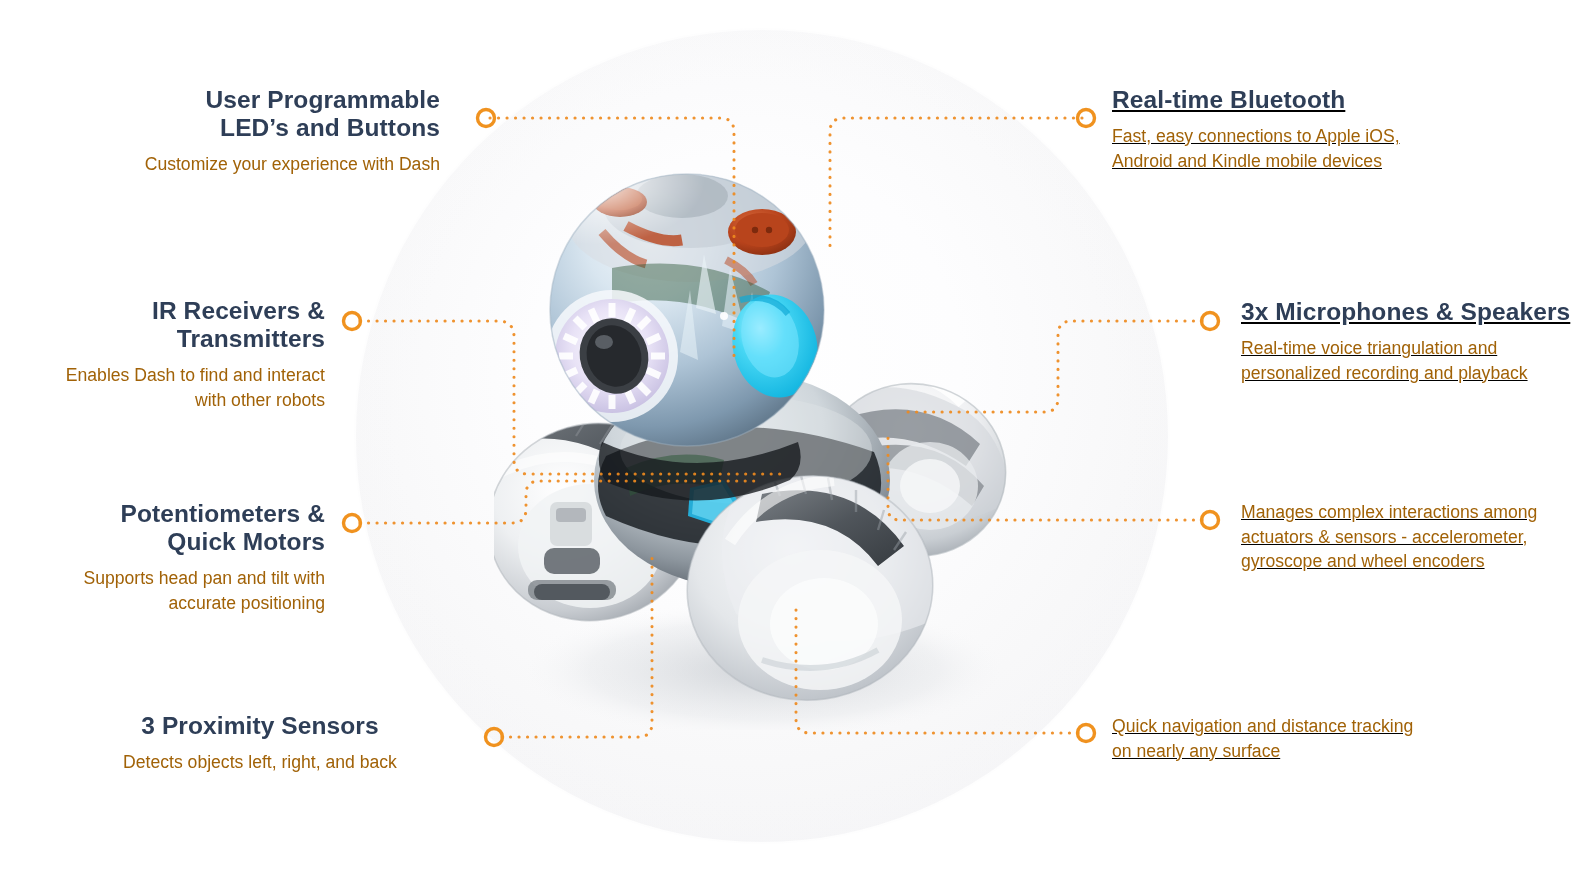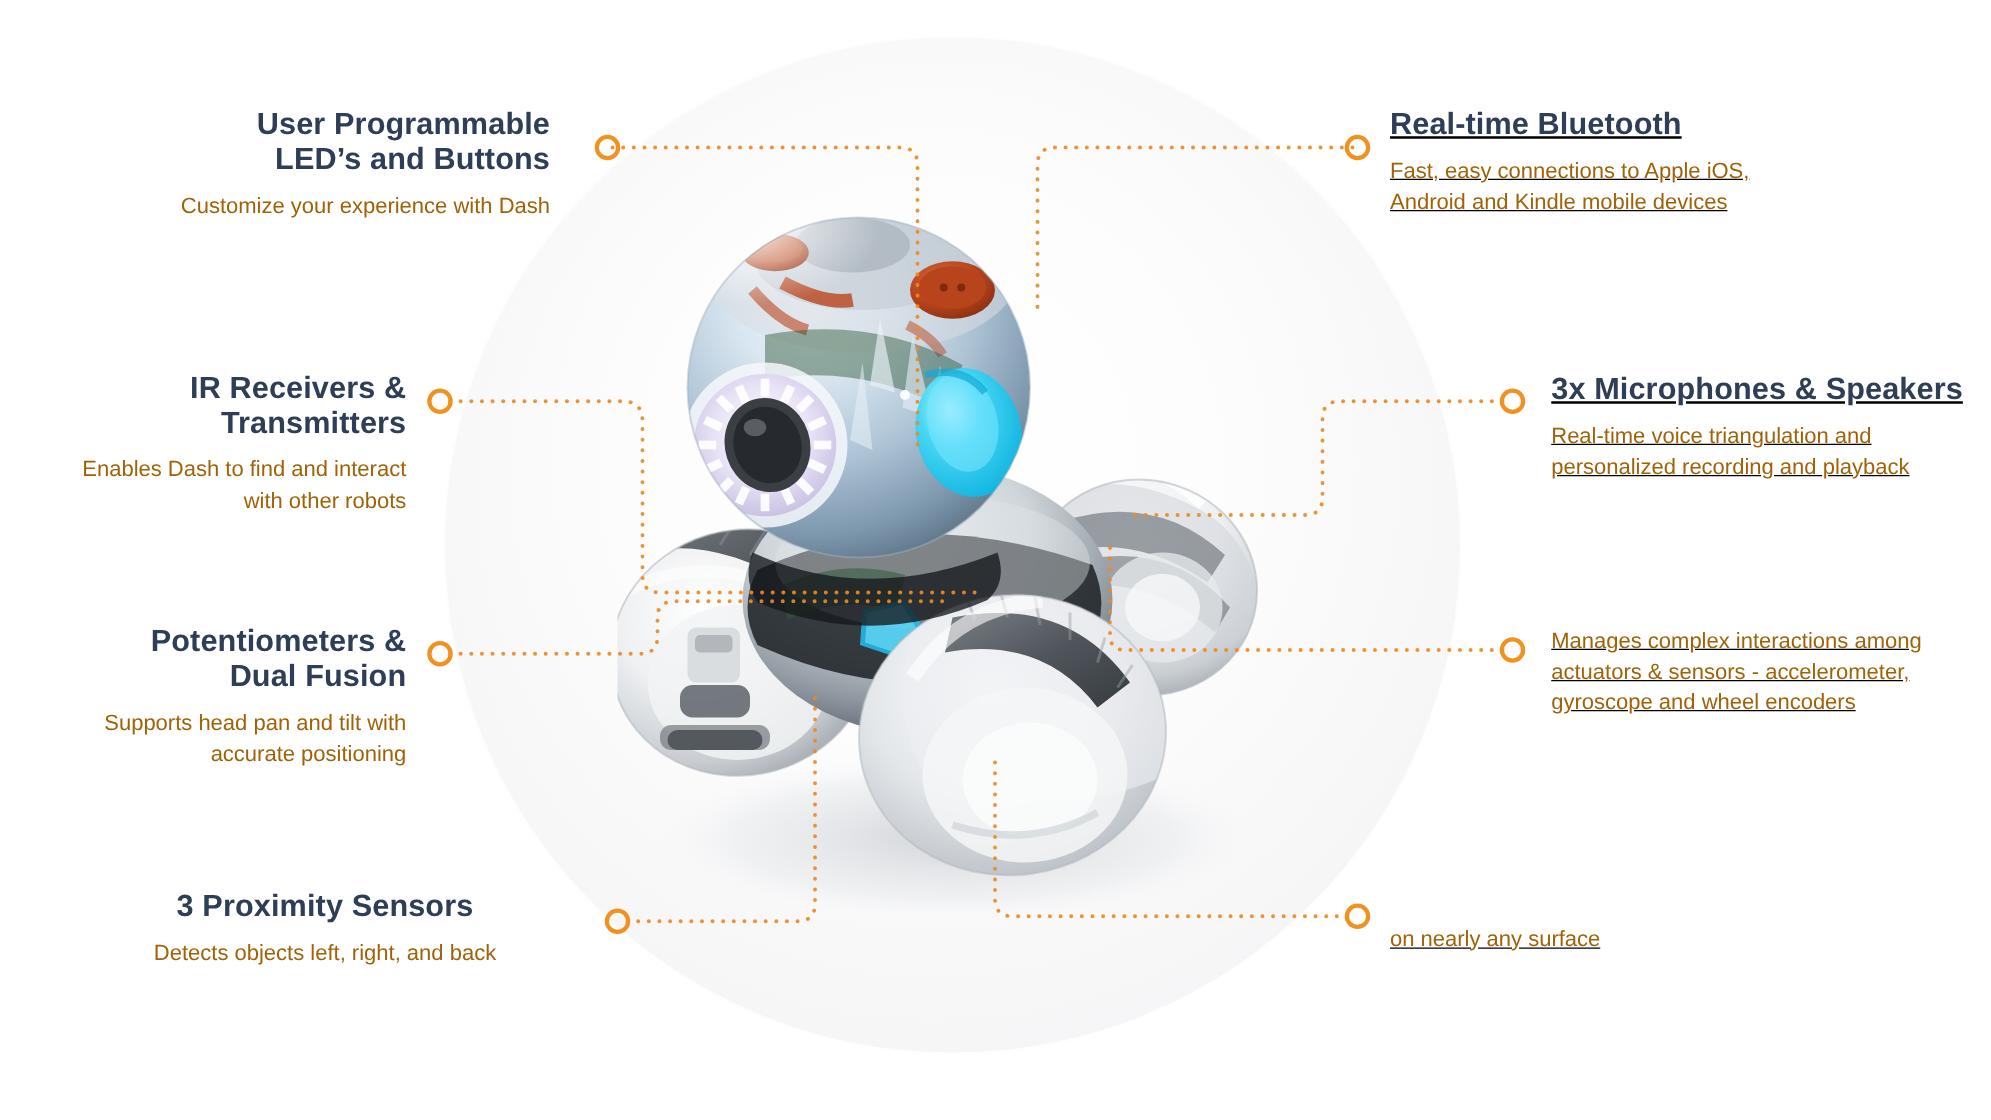--- a/index.html
+++ b/index.html
@@ -380,21 +380,21 @@
     </h3>
     <p>
       <span>Enables Dash to find and interact</span><br>
       <span>with other robots</span>
     </p>
   </div>
 
   <div class="callout left" id="co-pot">
     <h3>
       <span>Potentiometers &amp;</span><br>
-      <span>Dual Fusion</span>
+      <span>Quick Motors</span>
     </h3>
     <p>
       <span>Supports head pan and tilt with</span><br>
       <span>accurate positioning</span>
     </p>
   </div>
 
   <div class="callout left" id="co-prox">
     <h3>
       <span>3 Proximity Sensors</span>
@@ -427,18 +427,18 @@
   <div class="callout right" id="co-proc">
     <p>
       <span>Manages complex interactions among</span><br>
       <span>actuators &amp; sensors - accelerometer,</span><br>
       <span>gyroscope and wheel encoders</span>
     </p>
   </div>
 
   <div class="callout right" id="co-wheel">
     <p>
-      <br>
+      <span>Quick navigation and distance tracking</span><br>
       <span>on nearly any surface</span>
     </p>
   </div>
 
 </div>
 
 </body></html>

